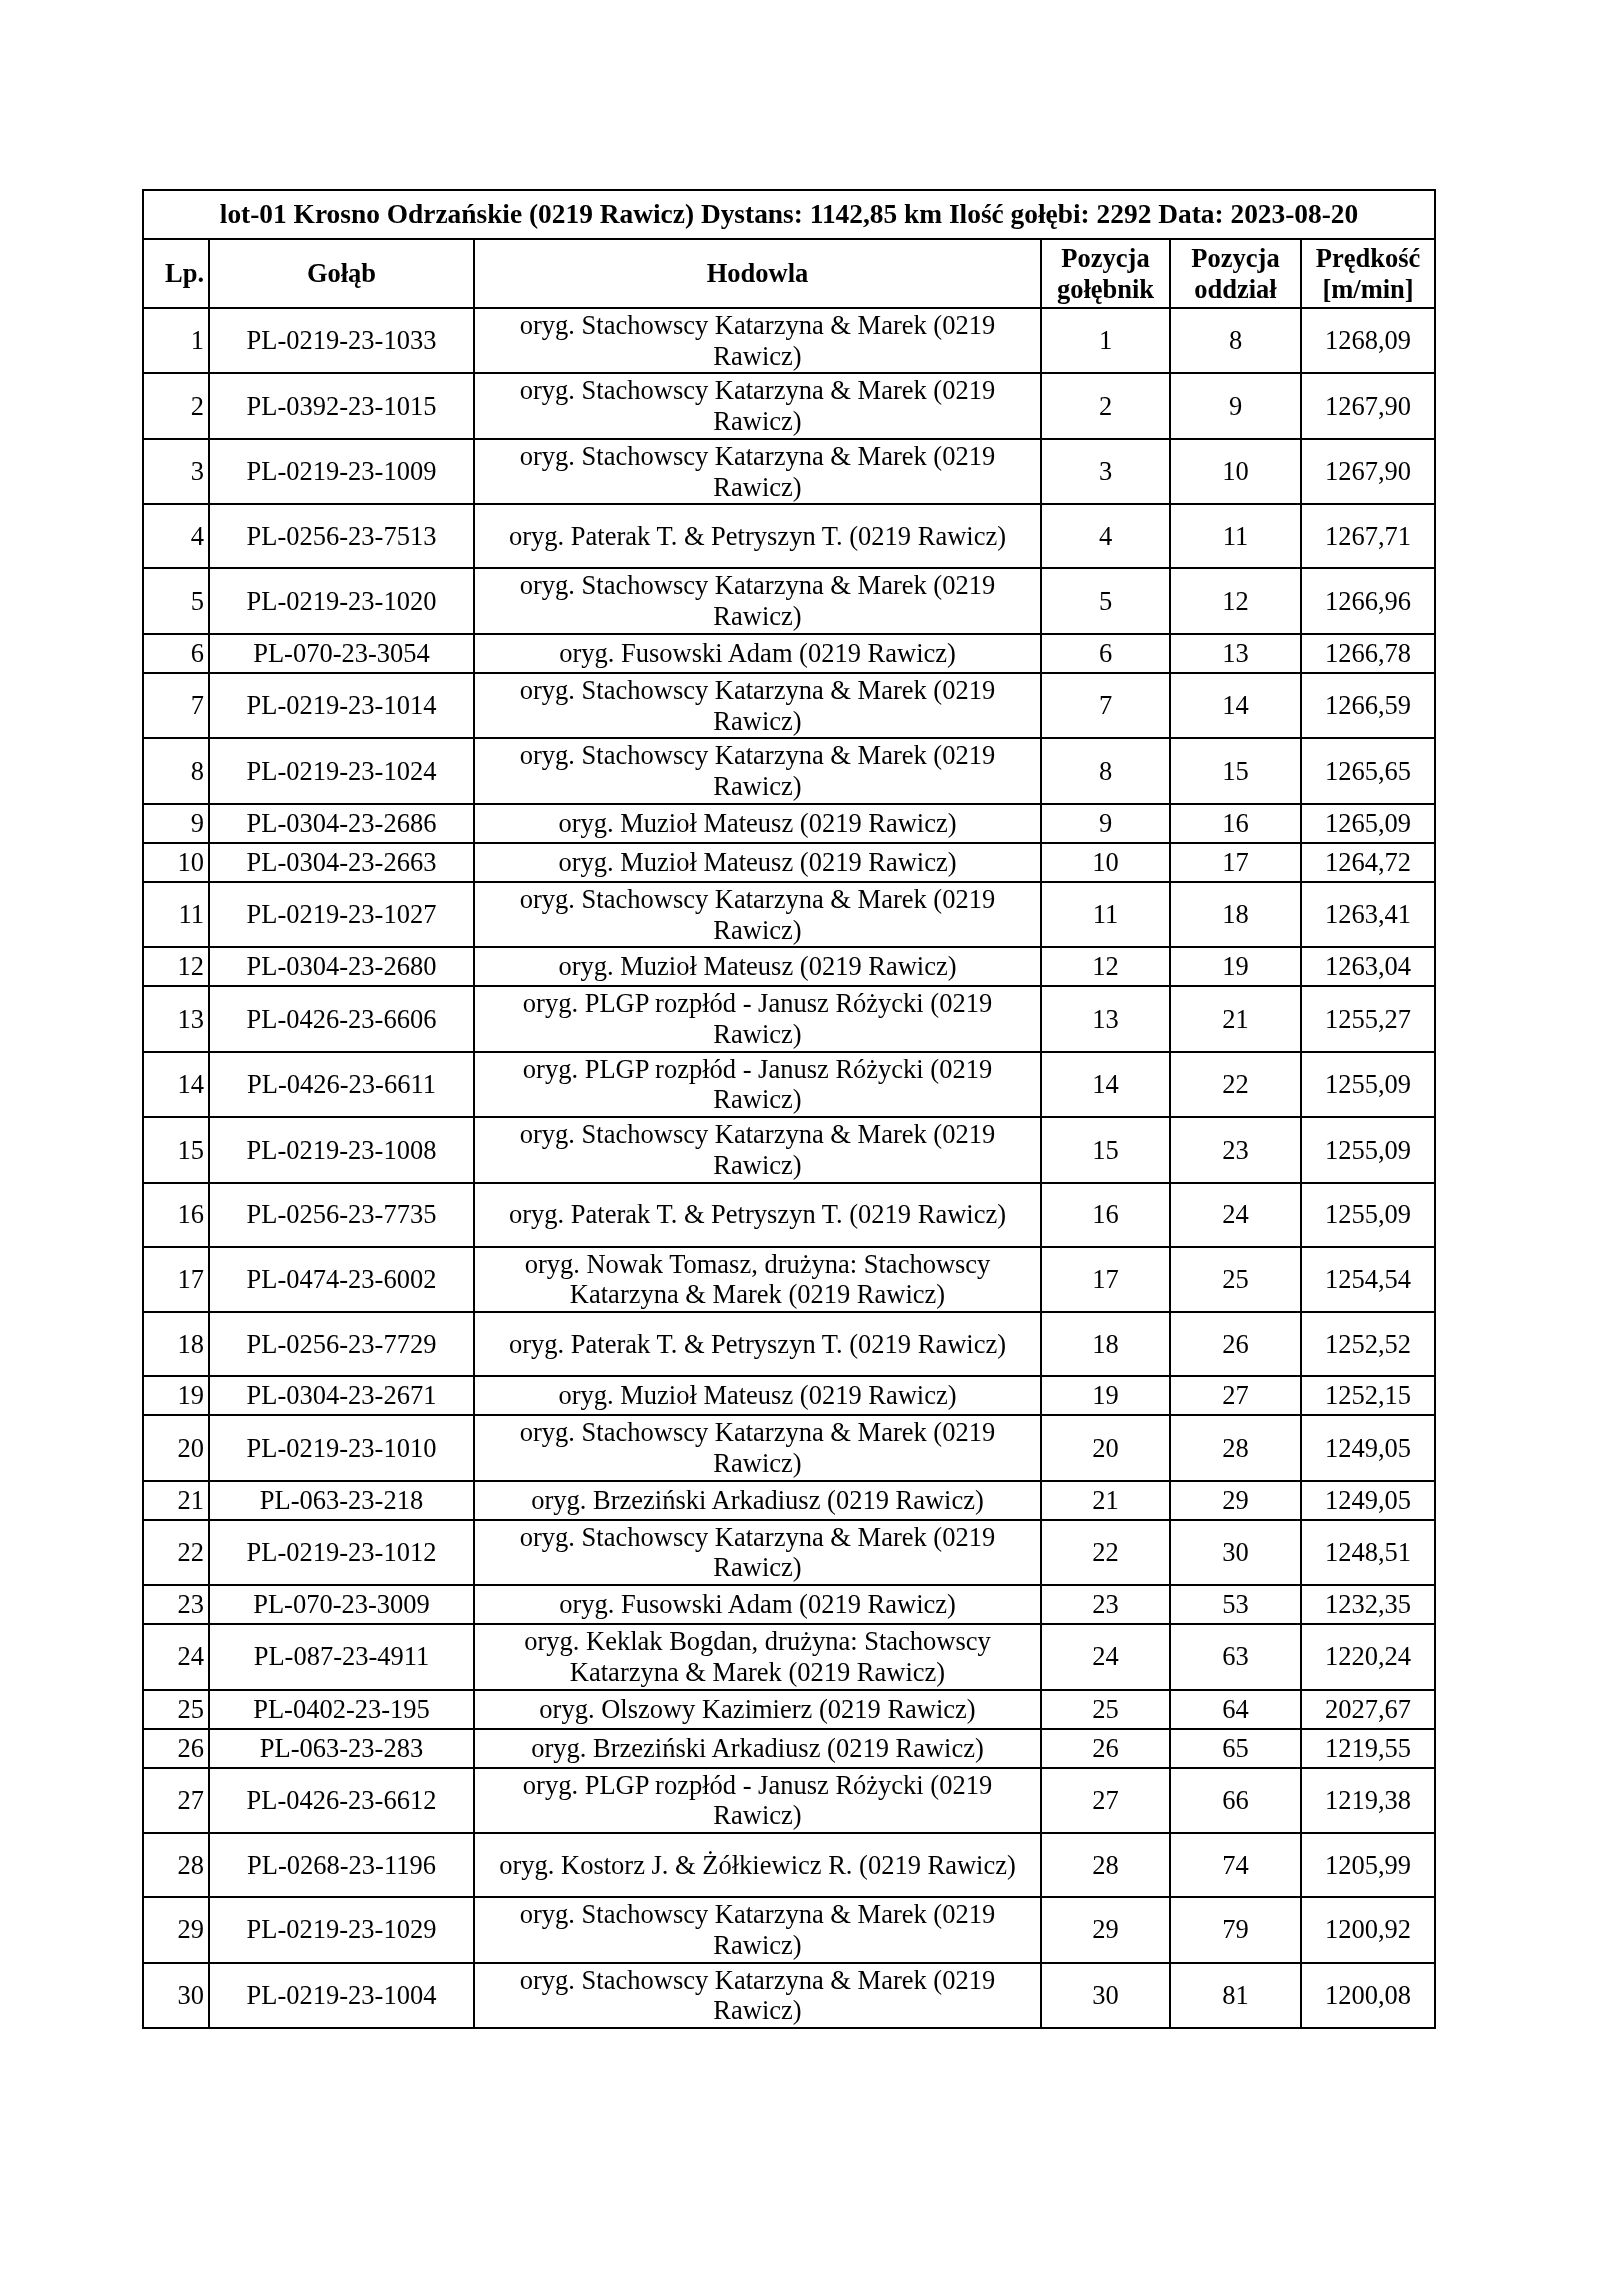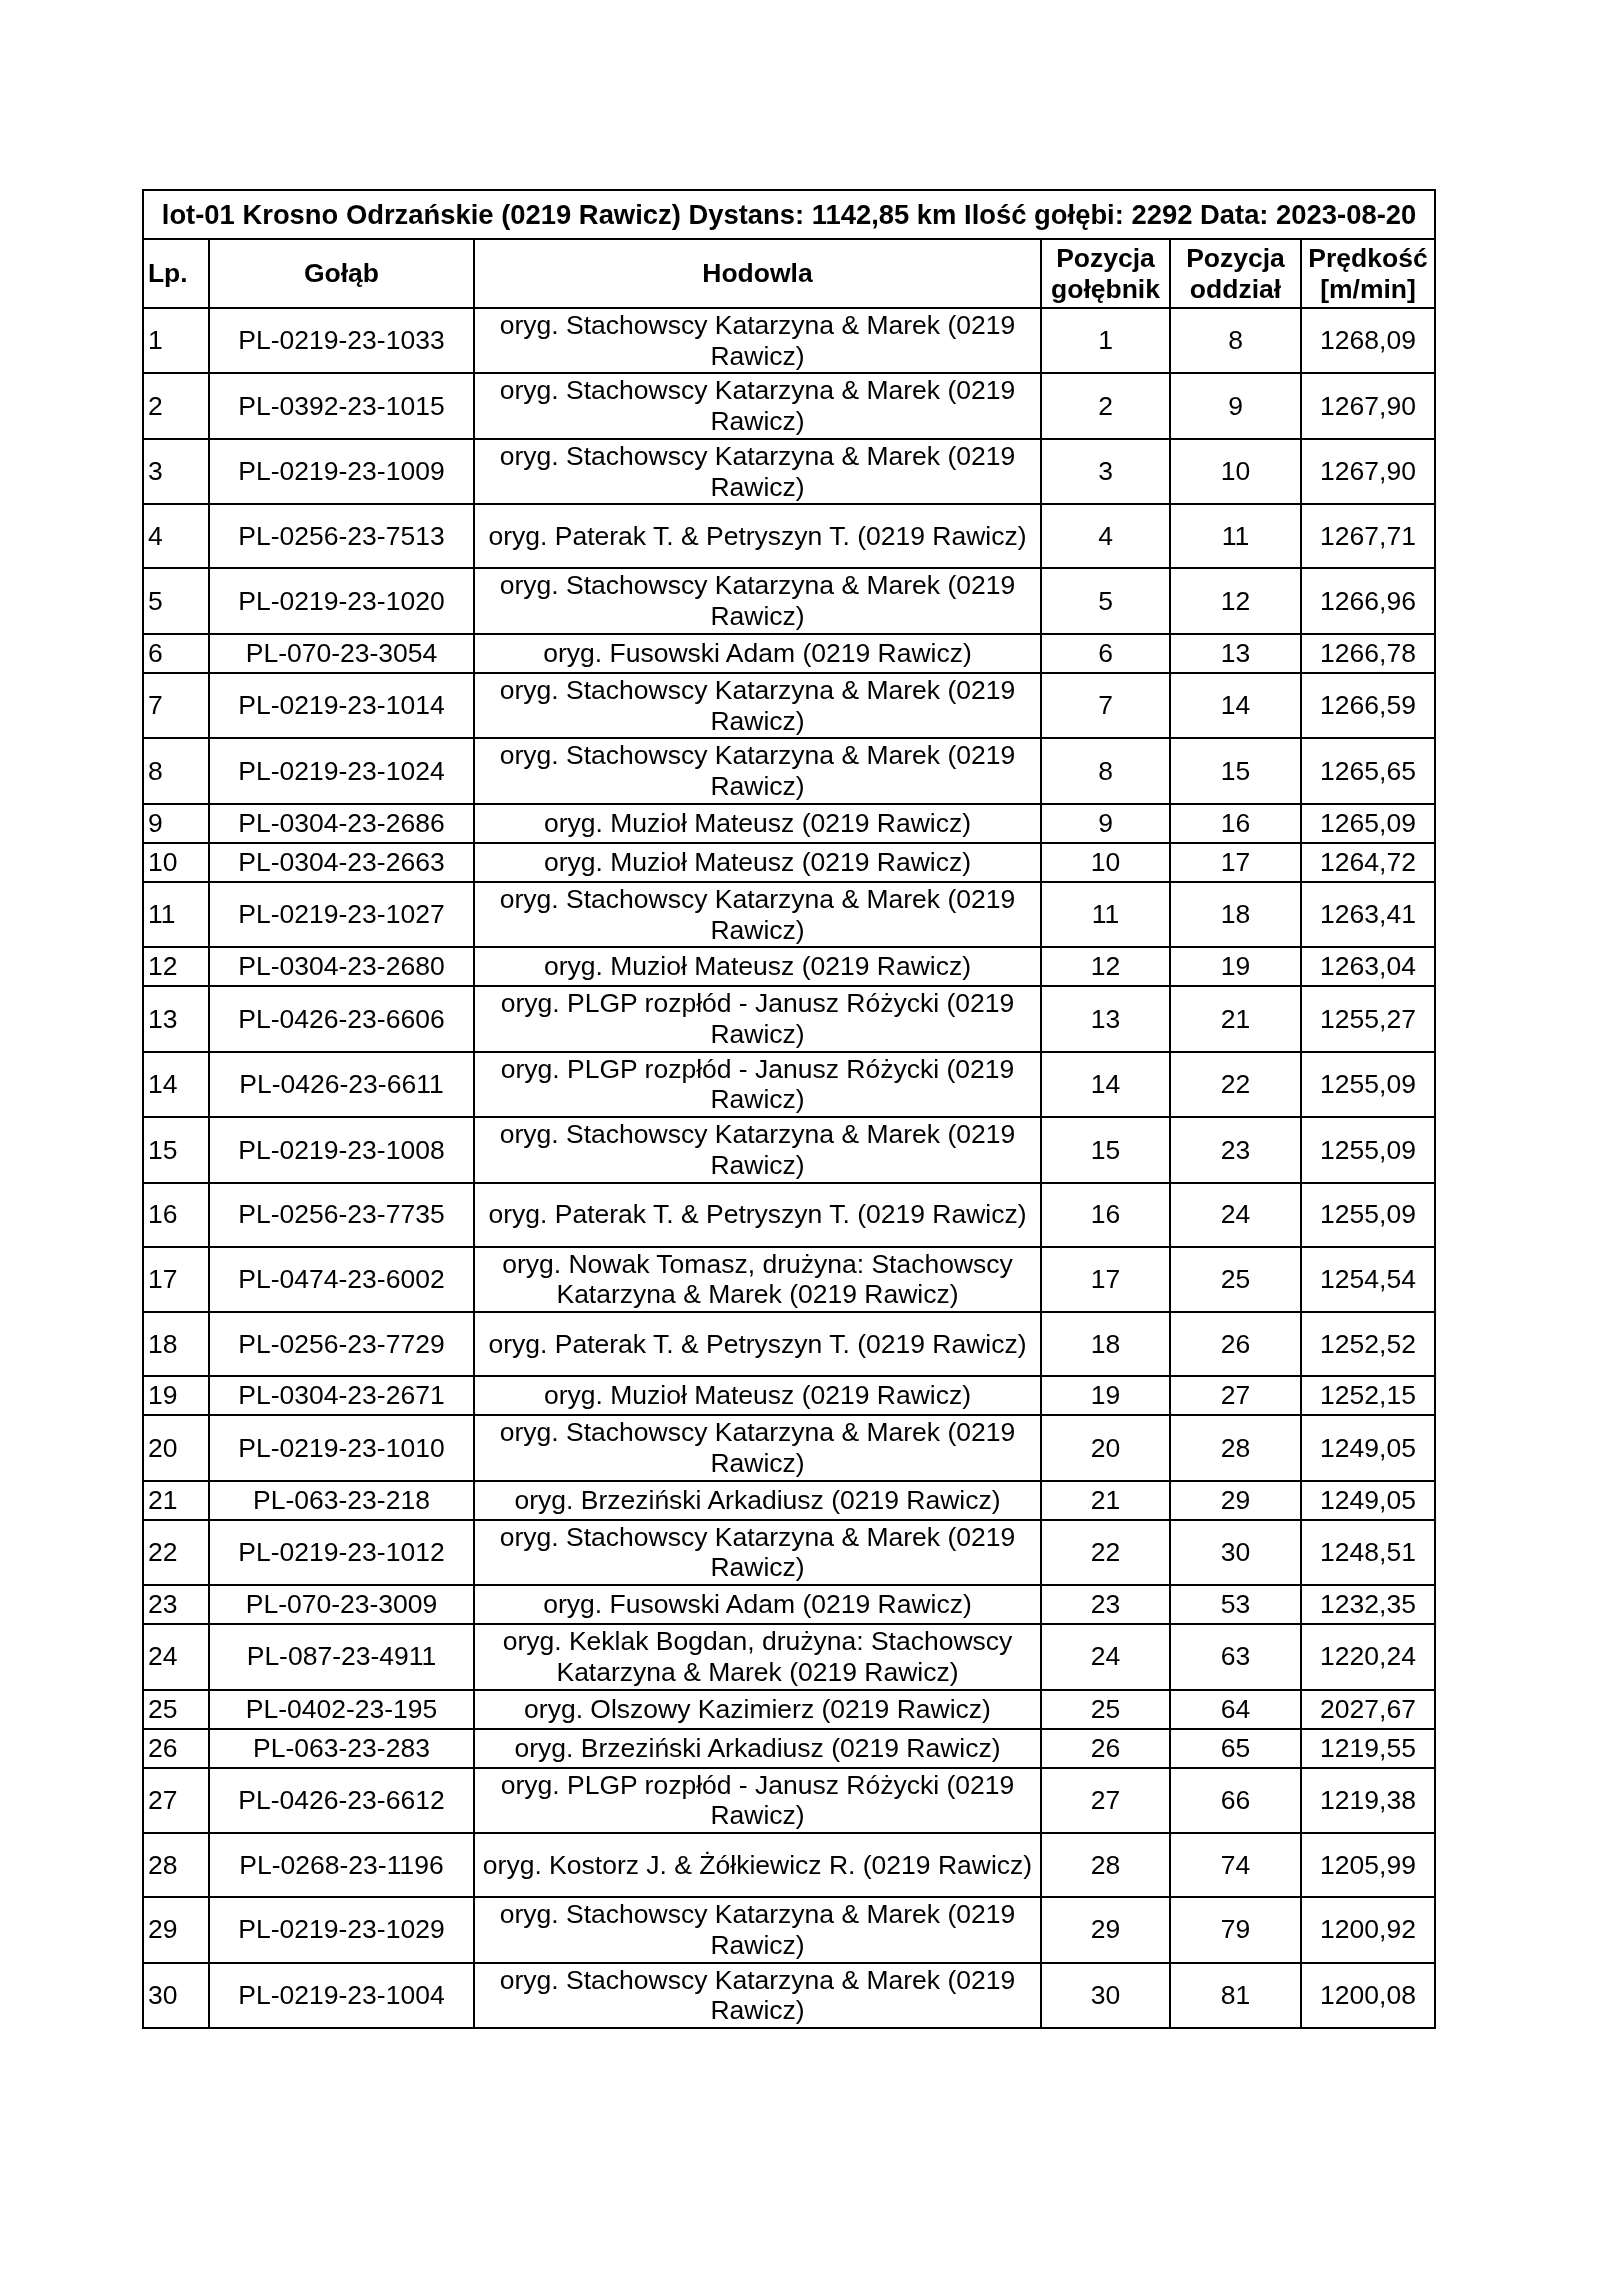--- a/index.html
+++ b/index.html
@@ -11,20 +11,21 @@
     width: 1621px;
     height: 2293px;
     position: relative;
     font-family: "Liberation Sans", sans-serif;
     color: #000000;
   }
   .sheet {
     position: absolute;
     left: 142px;
     top: 189px;
+    font-family: Liberation Serif, serif;
   }
   table.results {
     border-collapse: collapse;
     table-layout: fixed;
     width: 1292px;
     background: #ffffff;
   }
   table.results td, table.results th {
     border: 2px solid #000000;
     padding: 1px 3.9px;
@@ -53,21 +54,21 @@
     height: 65px;
     border-bottom: 2.9px solid #000000;
     white-space: pre-line;
   }
   
   tbody td {
     vertical-align: middle;
   }
   tr.tall td { height: 60px; }
   tr.short td { height: 35px; }
-  .col-lp      { text-align: left; }
+  .col-lp      { text-align: right; }
   .col-golab   { text-align: center; }
   .col-hodowla { text-align: center; }
   .col-num     { text-align: center; }
 </style>
 </head>
 <body>
 
 <div class="sheet">
   <table class="results">
     <colgroup>

